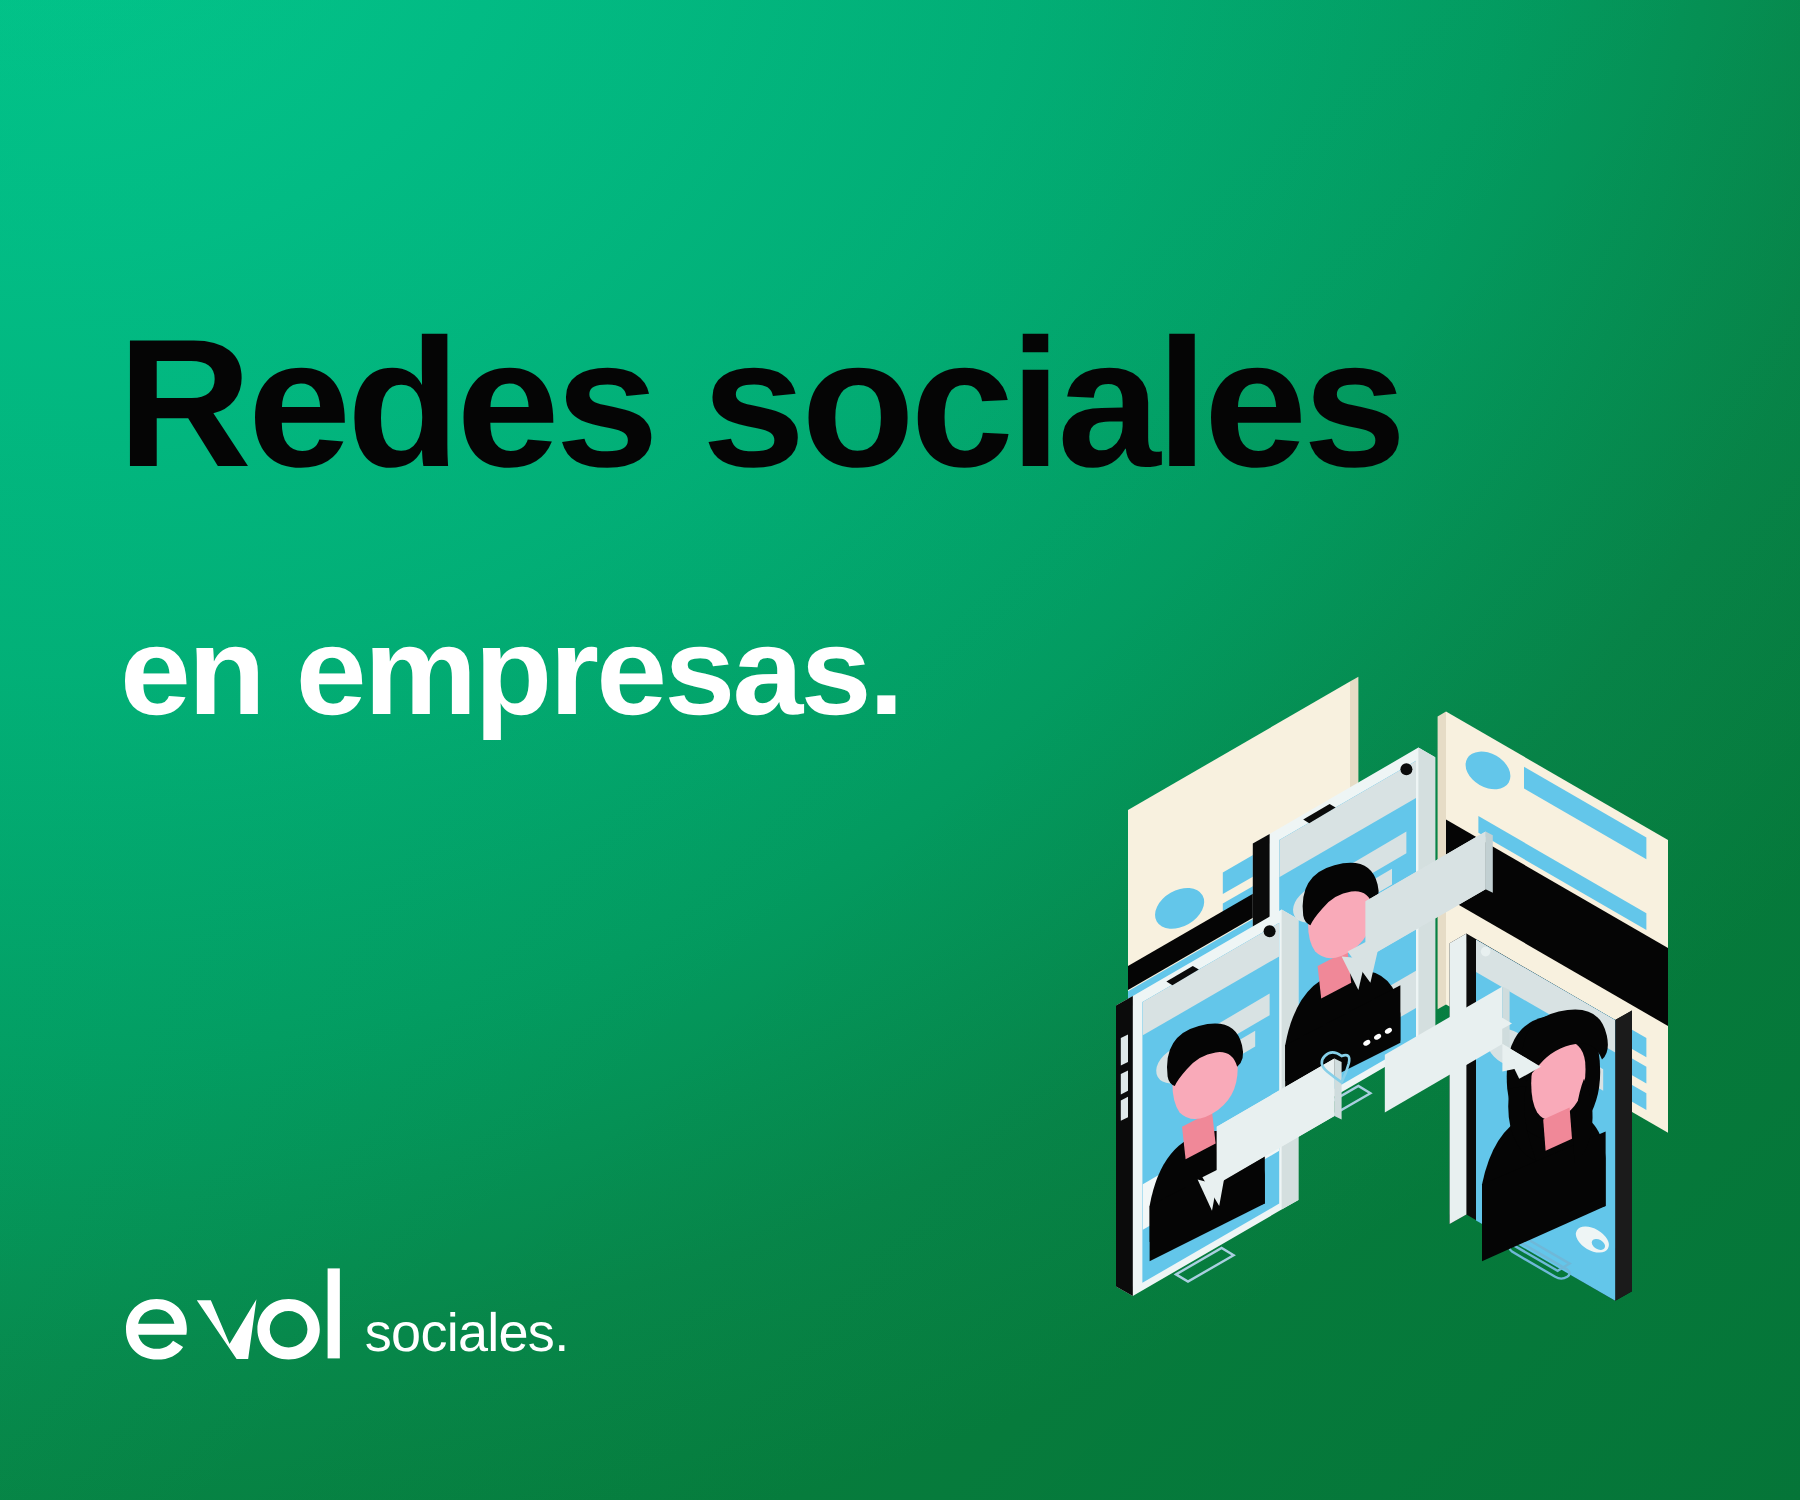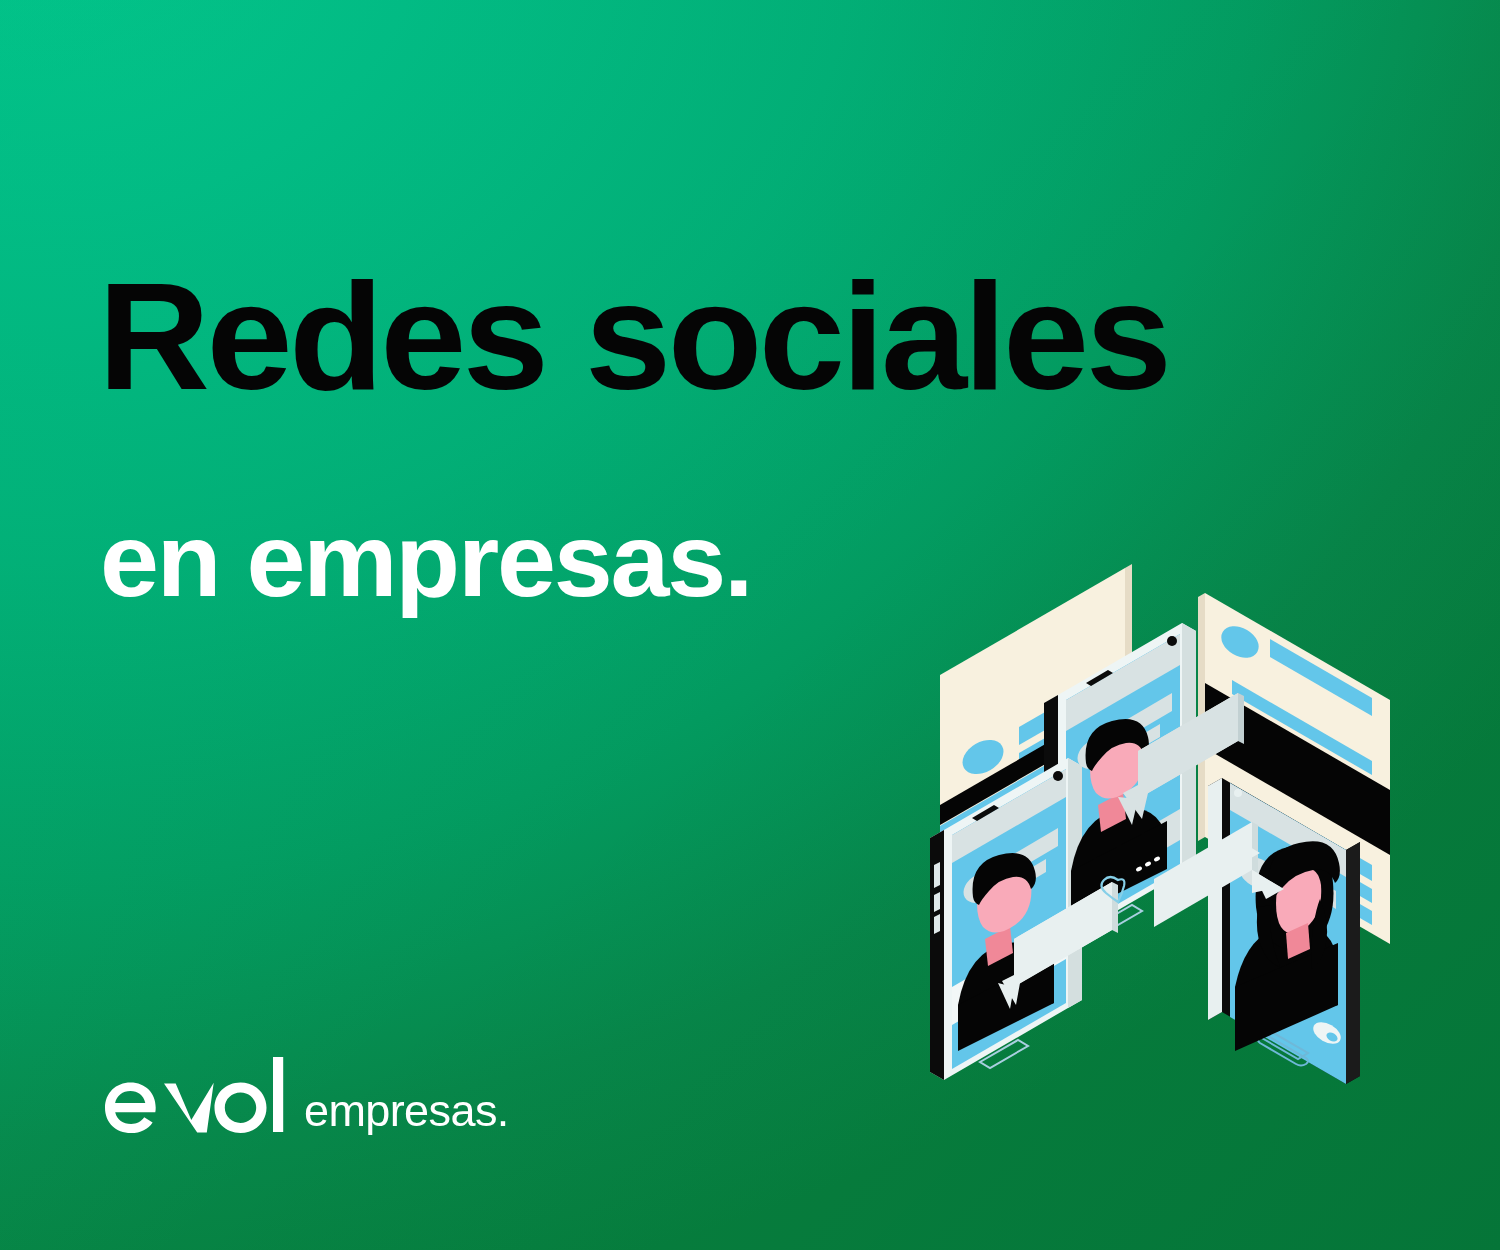--- a/index.html
+++ b/index.html
@@ -104,21 +104,21 @@
 
       <path d="M30.5 27.5c-14.6 0-25.5 10.6-25.5 25.2 0 14.8 10.6 25.3 26 25.3 9.6 0 17.2-3.8 21.6-10.6l-8.4-5.1c-2.9 4.3-7.4 6.7-13.1 6.7-8.1 0-14.2-4.4-15.9-11.8h40.1c.3-1.6.4-3.2.4-4.8 0-14.2-10.3-24.9-25.2-24.9zm-15.4 20.6c1.7-7.5 7.5-12 15.3-12 7.3 0 13.2 4.1 14.9 12h-30.2z" fill="#ffffff"></path>
 
       <path d="M64 28.5h11.7l15.6 36.6 22.4-37.3-6.9 49.6h-9.6l-33.2-48.9z" fill="#ffffff"></path>
 
       <path d="M140.5 27.5c-14.8 0-26 11.1-26 25.3 0 14.2 11.2 25.2 26 25.2s26-11 26-25.2c0-14.2-11.2-25.3-26-25.3zm0 40.4c-8.6 0-15.7-6.6-15.7-15.1 0-8.6 7.1-15.2 15.7-15.2s15.7 6.6 15.7 15.2c0 8.5-7.1 15.1-15.7 15.1z" fill="#ffffff"></path>
 
       <rect x="173" y="2" width="10.2" height="75" fill="#ffffff"></rect>
     </svg>
   </span>
-  <span id="logo-wordmark">empresas.</span>
+  <span id="logo-wordmark">sociales.</span>
 </div>
 
 <div id="illustration">
   <svg viewBox="0 0 630 650" aria-hidden="true">
     <defs>
       <clipPath id="clipScreenCenter">
         <path d="M186 165 L300 99 L300 333 L186 399 Z"></path>
       </clipPath>
       <clipPath id="clipScreenLeft">
         <path d="M72 300 L186 234 L186 468 L72 534 Z"></path>

